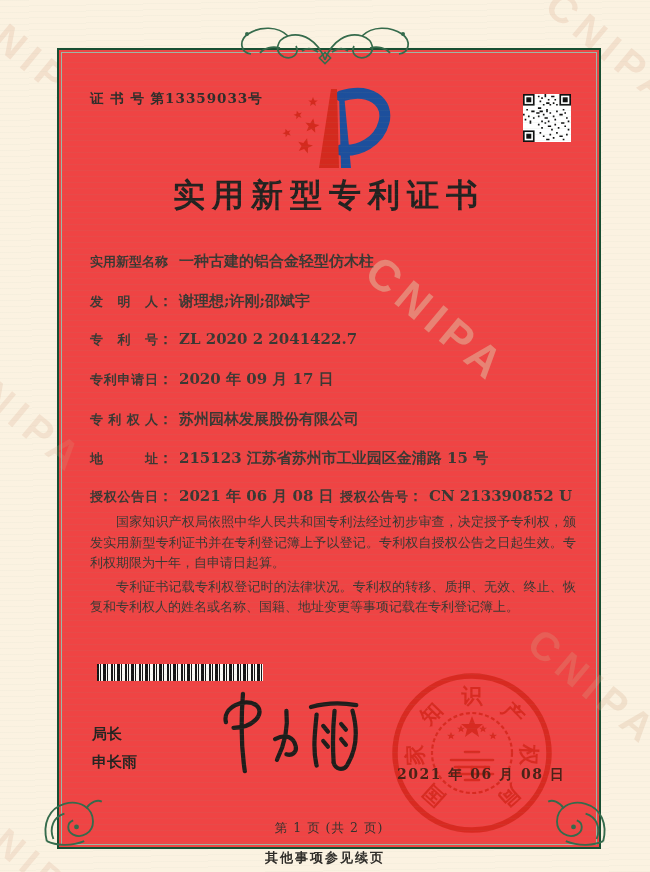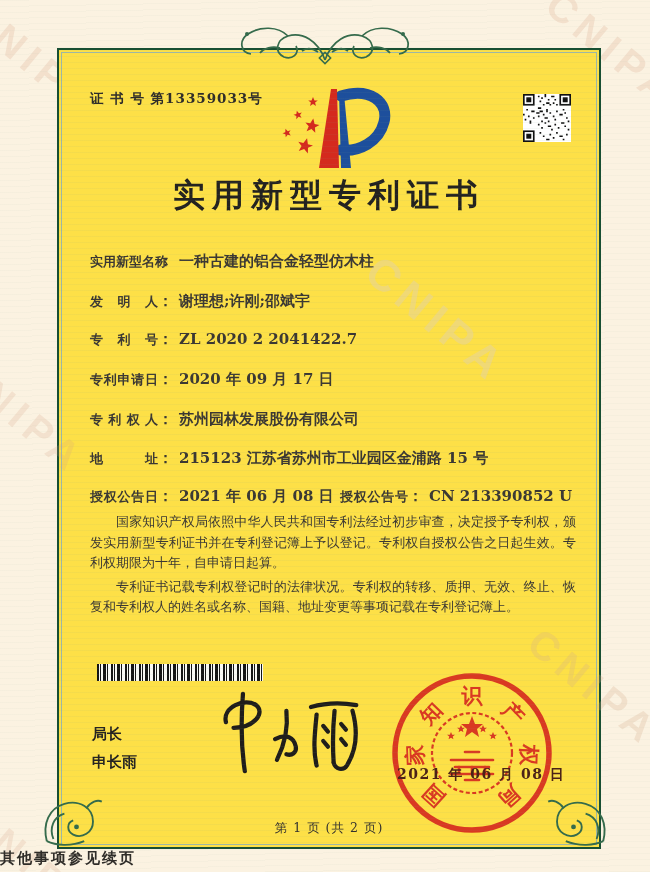--- a/index.html
+++ b/index.html
@@ -4,38 +4,38 @@
 <style>
   html,body{margin:0;padding:0;}
   body{font-family:"DejaVu Serif","Liberation Serif",serif;}
   .page{position:relative;width:650px;height:872px;background:#fbf2e1;overflow:hidden;}
   .page::after{content:"";position:absolute;inset:0;pointer-events:none;
     background:repeating-linear-gradient(179deg,rgba(150,175,155,0.05) 0 1px,transparent 1px 6px);}
   .abs{position:absolute;}
   .wm{position:absolute;font-family:"Liberation Sans",sans-serif;font-weight:bold;
     letter-spacing:7px;transform-origin:left top;pointer-events:none;z-index:0;}
   .cert{position:absolute;left:57px;top:48px;width:540px;height:797px;
-    border:2.5px solid #184f33;background:#fde047;z-index:1;}
+    border:2.5px solid #184f33;background:#ef4444;z-index:1;}
   .cert::before{content:"";position:absolute;inset:2px;border:1.5px solid #9db7a5;pointer-events:none;}
   .cert::after{content:"";position:absolute;inset:0;pointer-events:none;
     background:repeating-linear-gradient(180deg,rgba(126,160,138,0.07) 0 1px,transparent 1px 6px);}
   .certno{left:31px;top:40px;font-size:13.5px;font-weight:600;color:#2f2d2a;letter-spacing:1px;}
   .title{left:0;top:124px;width:100%;text-align:center;font-size:32px;font-weight:700;
     letter-spacing:7px;color:#232220;}
   .frow{left:31px;font-size:15px;font-weight:600;color:#3b3833;white-space:nowrap;}
   .flabel{display:inline-block;width:68px;font-size:13px;text-align:justify;text-align-last:justify;vertical-align:baseline;}
   .fval{padding-left:6px;}
   .paras{left:31px;top:462px;width:486px;font-size:13px;line-height:20.5px;color:#3b3833;}
   .paras p{margin:0 0 3px 0;text-indent:2em;text-align:justify;}
   .barcode{left:38px;top:614px;width:166px;height:17px;
     background:repeating-linear-gradient(90deg,#151515 0 2px,#f8f8f4 2px 3px,#151515 3px 4px,#f8f8f4 4px 6px,#151515 6px 9px,#f8f8f4 9px 10px,#151515 10px 11px,#f8f8f4 11px 14px);}
   .bureau{left:33px;top:670px;font-family:"Liberation Sans",sans-serif;font-weight:bold;
     font-size:15px;color:#262421;line-height:28px;}
   .pagenum{left:0;top:770px;width:100%;text-align:center;font-size:12.5px;color:#33312d;letter-spacing:1px;}
-  .note{left:0;top:849px;width:100%;font-size:15px;font-weight:600;color:#2f2d29;letter-spacing:2px;z-index:2;}
+  .note{left:0;top:849px;width:100%;text-align:center;font-size:13px;font-weight:600;color:#2f2d29;letter-spacing:2px;z-index:2;}
   .sealdate{left:338px;top:716px;font-size:14px;font-weight:700;color:#4b2318;letter-spacing:1.5px;z-index:3;}
   svg{display:block;}
 </style>
 </head>
 <body>
 
 <div class="page">
 
   <div class="wm" style="left:-14px;top:-8px;transform:rotate(40deg);font-size:40px;color:rgba(216,160,130,0.22);">CNIPA</div>
   <div class="wm" style="left:566px;top:-18px;transform:rotate(40deg);font-size:40px;color:rgba(216,160,130,0.22);">CNIPA</div>

